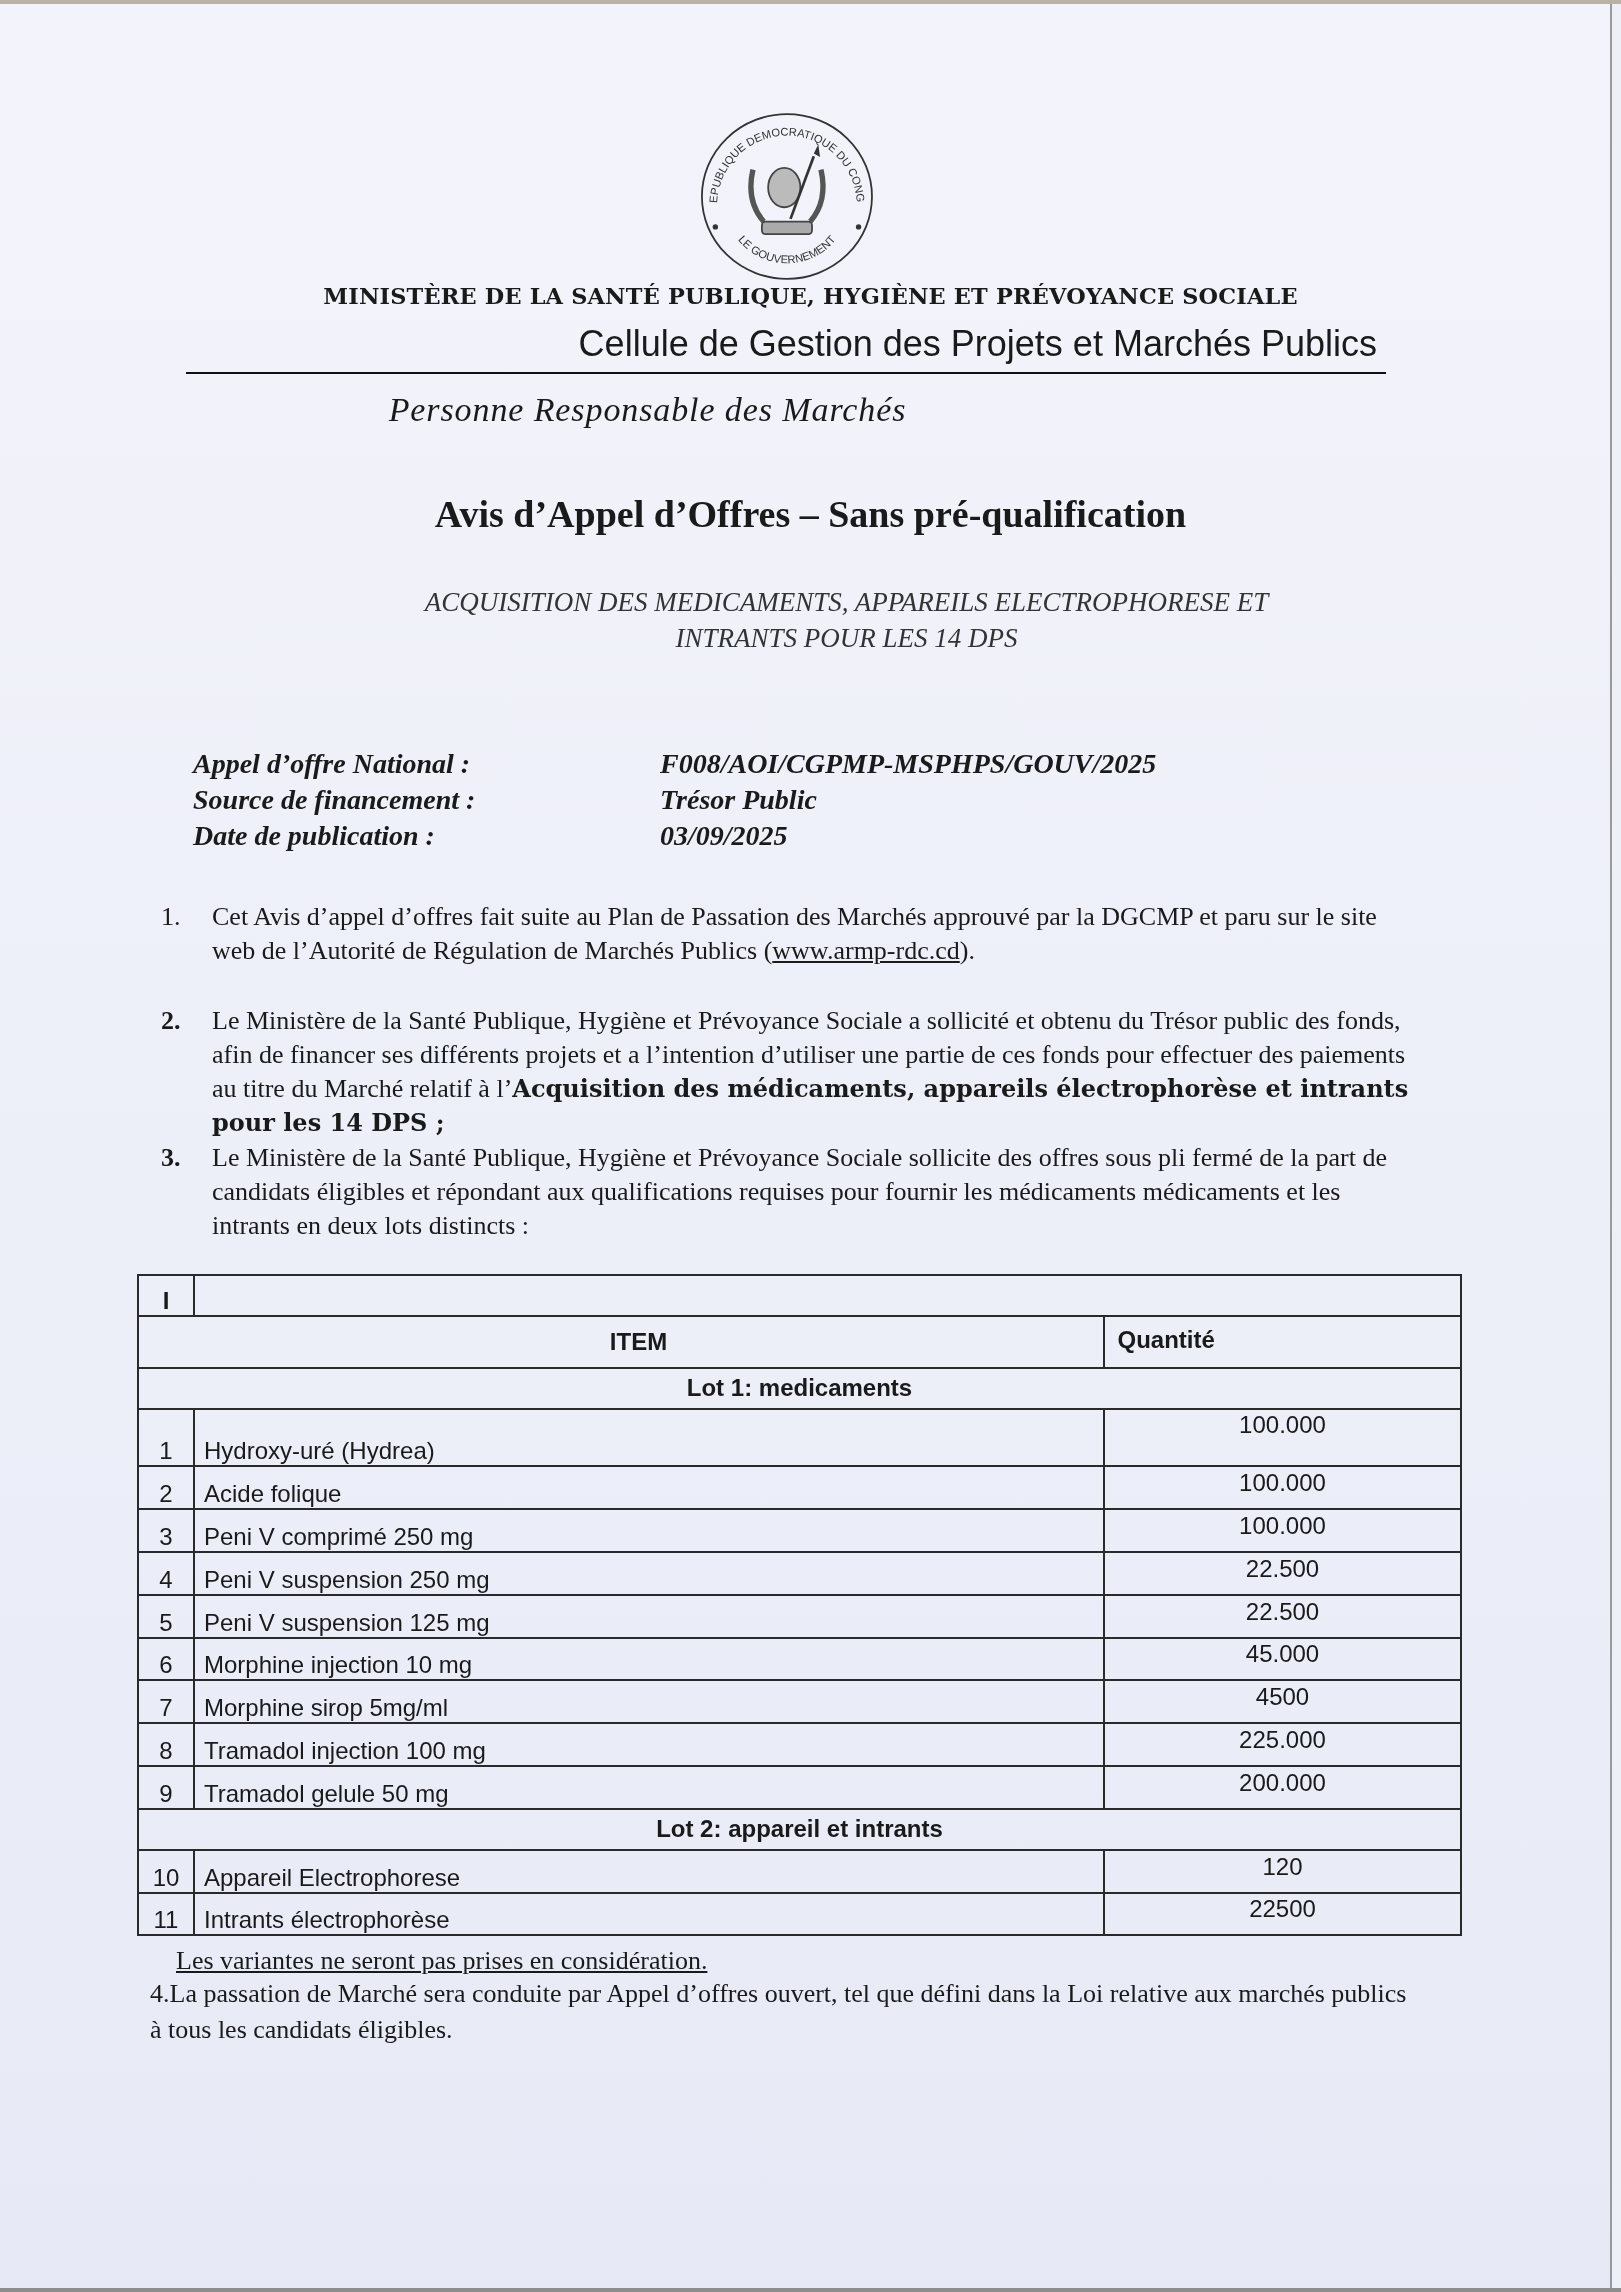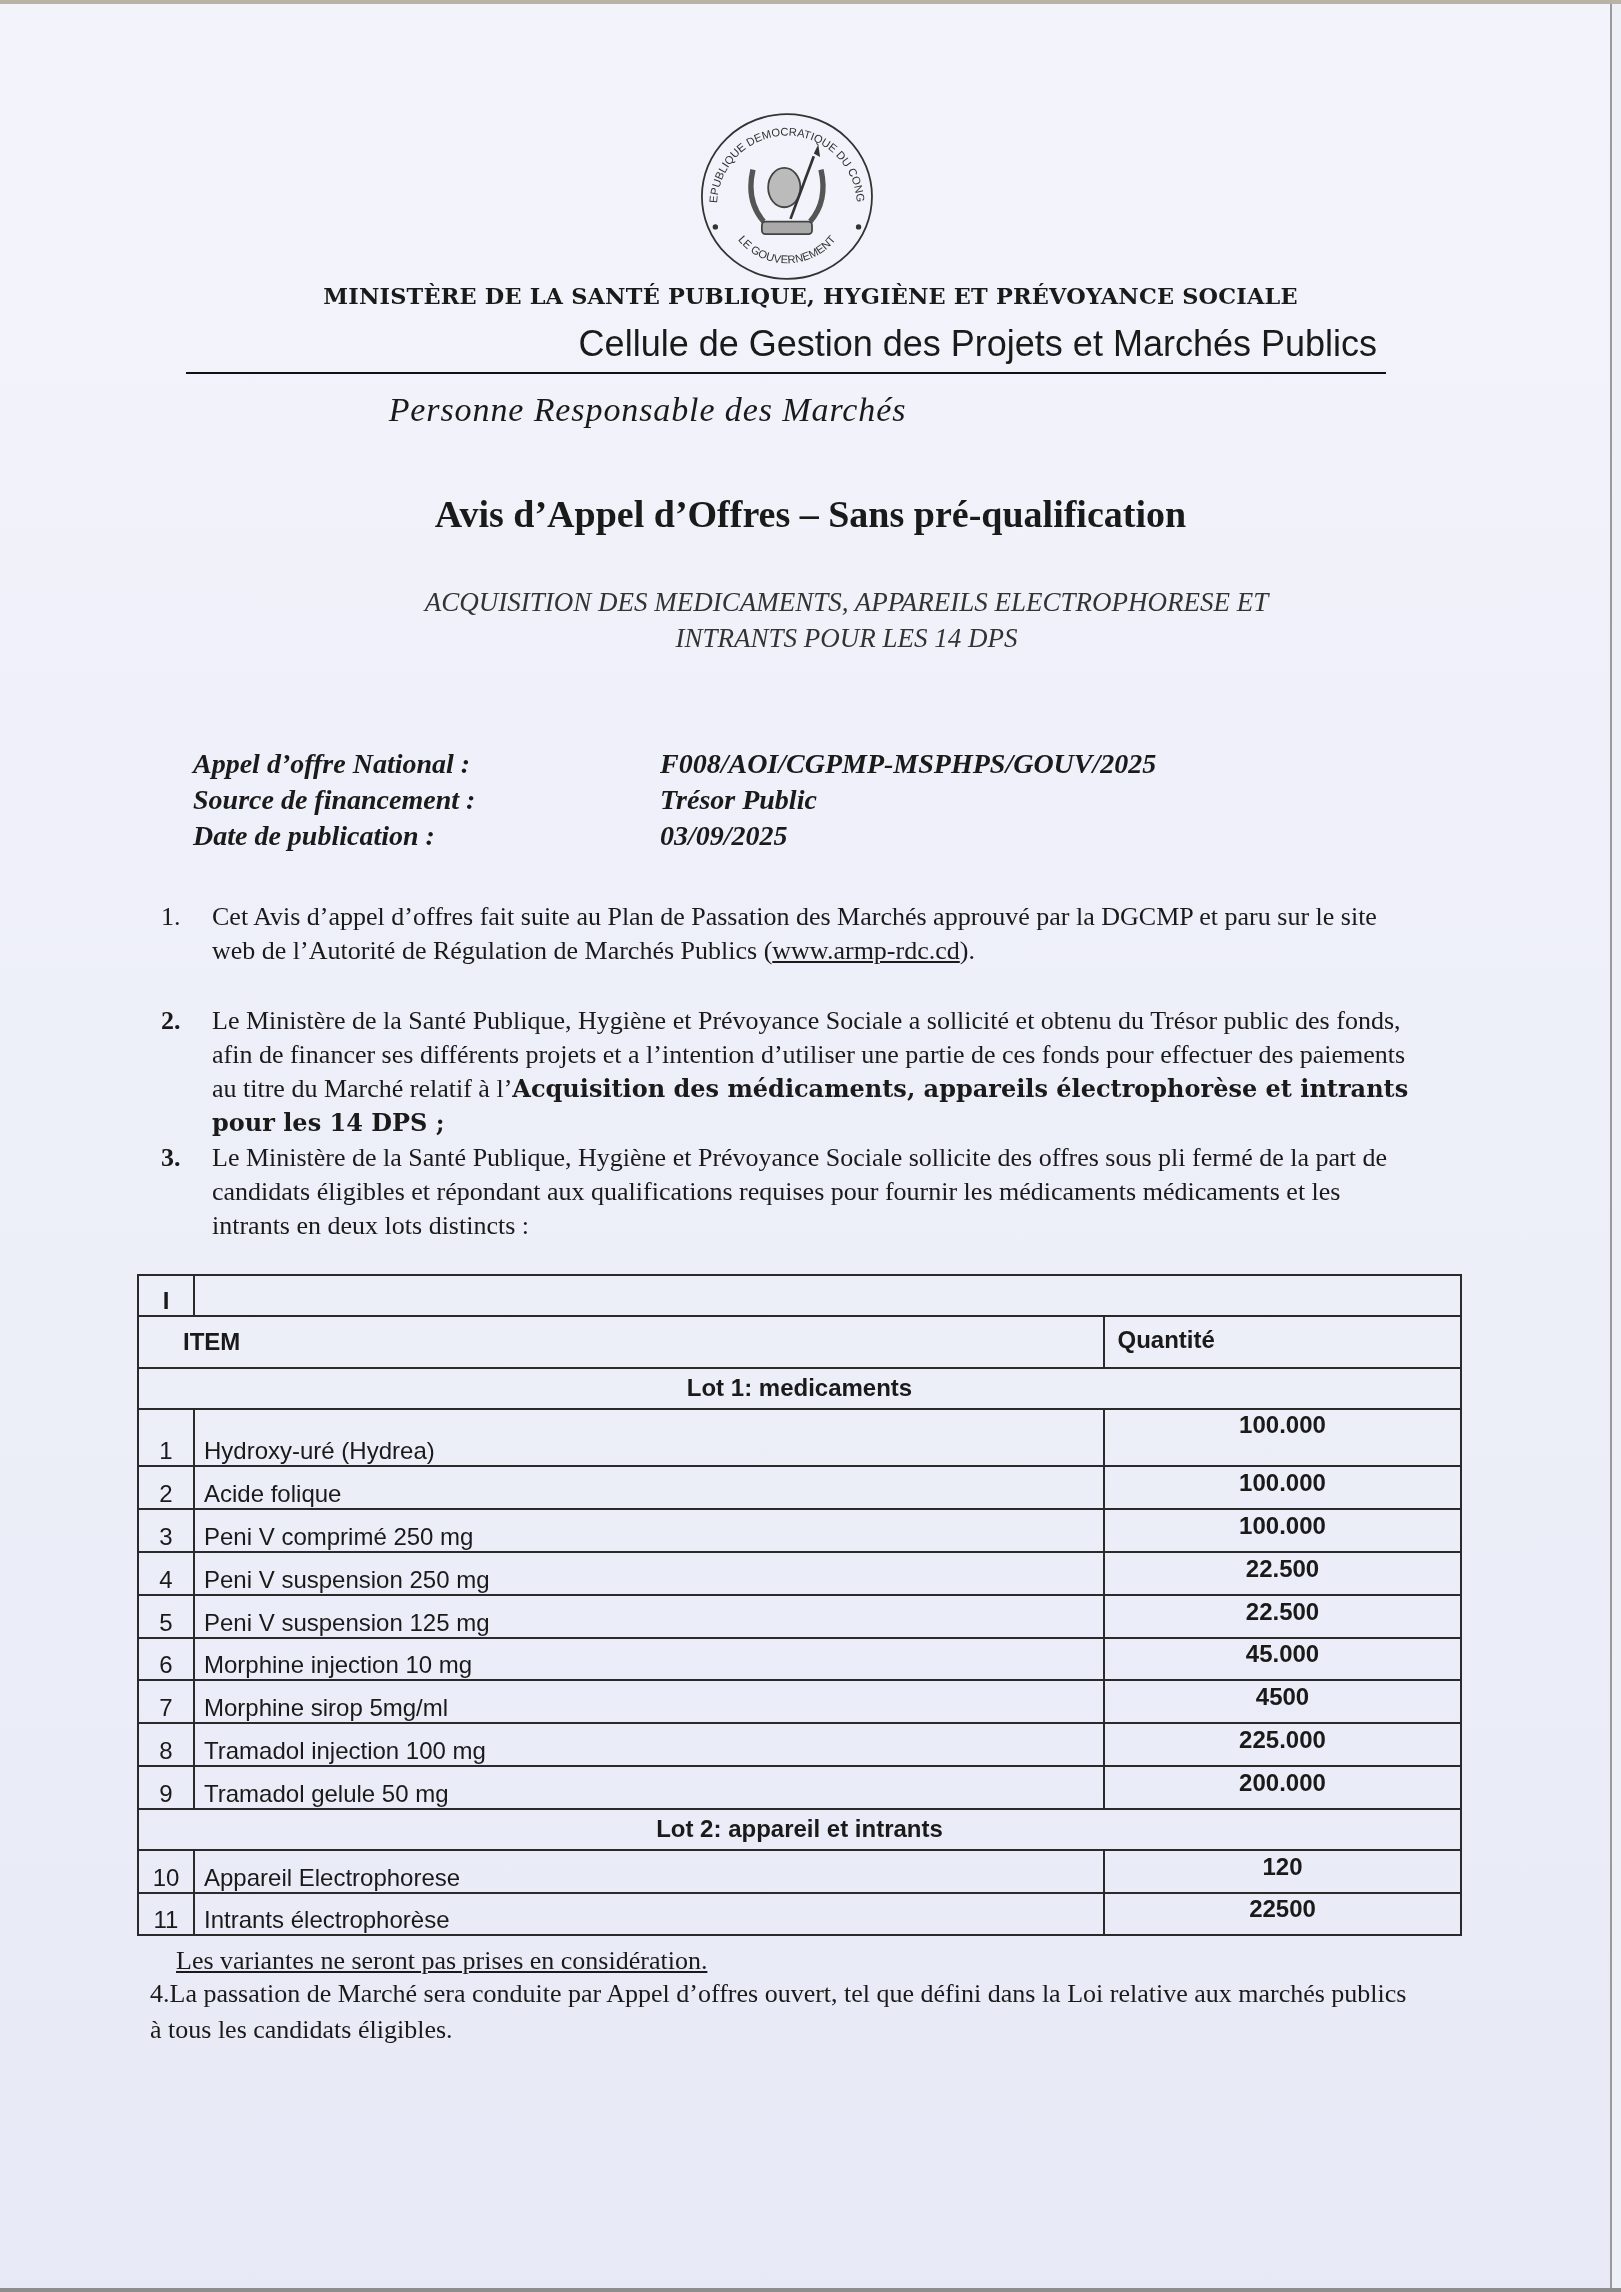--- a/index.html
+++ b/index.html
@@ -60,22 +60,22 @@
   .p3 .num { font-weight: bold; }
   .p2 .num { font-weight: bold; }
 
   
   table.items {
     position: absolute; left: 137px; top: 1270px; width: 1325px;
     border-collapse: collapse; font-family: "Liberation Sans", sans-serif; font-size: 24px;
   }
   table.items td { border: 2.7px solid #2a2a2a; padding: 0 9px; height: 39px; vertical-align: bottom; }
   table.items td.n { width: 54px; text-align: center; padding: 0; }
-  table.items td.q { width: 337px; text-align: center; font-weight: bold; vertical-align: top; padding-top: 1.8px; }
-  table.items tr.hdr td { font-weight: bold; text-align: left; height: 41px; vertical-align: middle; padding-left: 44px; }
+  table.items td.q { width: 337px; text-align: center; font-weight: normal; vertical-align: top; padding-top: 1.8px; }
+  table.items tr.hdr td { font-weight: bold; text-align: center; height: 41px; vertical-align: middle; padding-left: 44px; }
   table.items tr.hdr td.qh { text-align: left; padding-left: 12.5px; vertical-align: top; padding-top: 9px; }
   table.items tr.lot td { font-weight: bold; text-align: center; height: 39px; vertical-align: middle; }
   table.items tr.first td { height: 54px; }
   table.items tr.top td { height: 39px; }
 
   .after1 { position: absolute; left: 176px; top: 1942px; font-size: 26px; text-decoration: underline; }
   .after2 { position: absolute; left: 150px; top: 1972px; width: 1272px; font-size: 26px; line-height: 36px; }
 </style>
 </head>
 <body>

